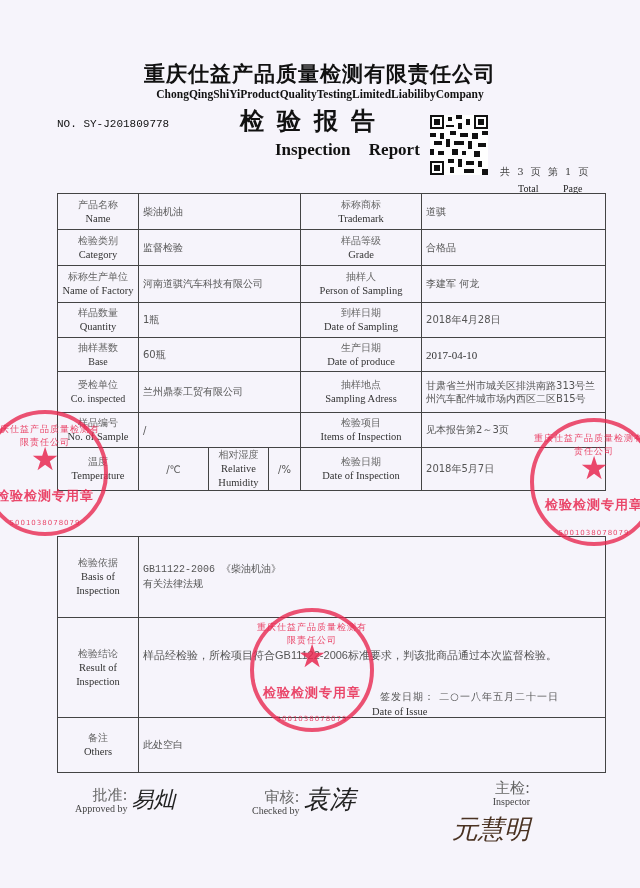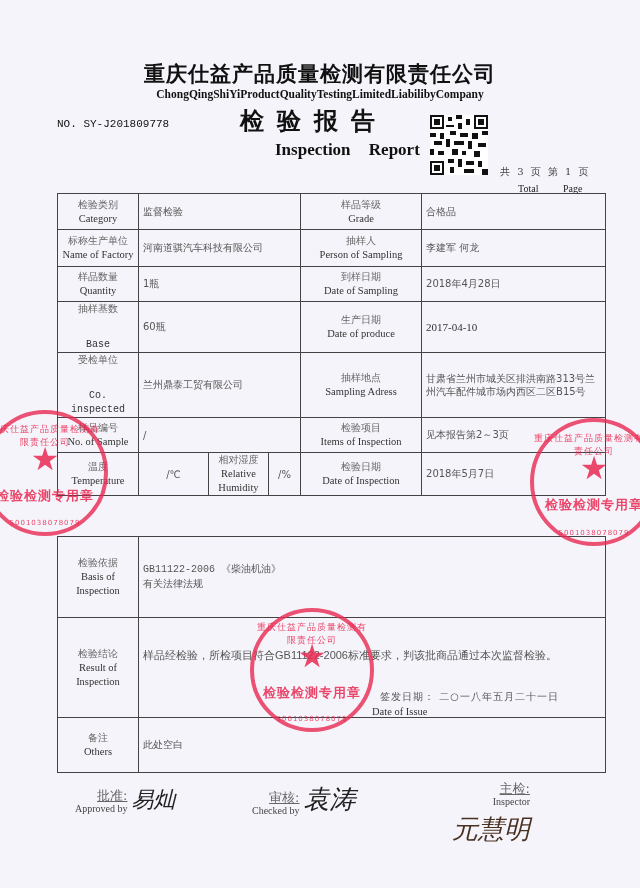--- a/index.html
+++ b/index.html
@@ -17,37 +17,37 @@
   .title-en { left:252px; top:140px; font-family:"Liberation Serif", serif; font-weight:bold; font-size:17px; color:#111; word-spacing:14px;margin-left:23px; }
   .qr { left:430px; top:115px; width:58px; height:60px; background:#fff; }
   .page-cn { left:500px; top:165px; font-size:10px; color:#444; letter-spacing:2px; }
   .page-en { left:518px; top:183px; font-family:"Liberation Serif", serif; font-size:10px; color:#222; word-spacing:22px; }
 
   table.grid { position:absolute; border-collapse:collapse; table-layout:fixed; font-size:10px; }
   table.grid td { border:1px solid #444; padding:0 4px; vertical-align:middle; }
   .lbl { text-align:center; line-height:14px; color:#555; }
   .lbl .cn { display:block; font-family:"DejaVu Sans", sans-serif; font-size:10px; color:#666; }
   .lbl .en { display:block; font-family:"Liberation Serif", serif; font-size:10.5px; color:#333; }
-  .lbl .mono { font-family:Liberation Mono, monospace; font-size:10px;margin-top:22px; }
+  .lbl .mono { font-family:Liberation Serif, serif; font-size:10px; }
   .val { font-family:"DejaVu Sans", sans-serif; font-size:10px; color:#555; }
   .val.serif { font-family:"Liberation Serif", serif; font-size:11px; color:#333; }
   .val.addr { line-height:13px; font-size:10px; }
   .center { text-align:center; }
 
   #top-table { left:57px; top:193px; width:548px; }
   #bottom-table { left:57px; top:536px; width:548px; }
 
   .basis-text { font-family:"Liberation Mono", monospace; font-size:10px; color:#555; line-height:14px; }
   .result-text { font-family:Liberation Sans, sans-serif; font-size:11px; color:#555; }
 
   .issue-cn { left:380px; top:690px; font-family:"DejaVu Sans", sans-serif; font-size:10px; color:#555; letter-spacing:1px; }
   .issue-en { left:372px; top:706px; font-family:"Liberation Serif", serif; font-size:10.5px; color:#333; }
 
   .sig-block { font-family:"Liberation Serif", serif; text-align:right; line-height:13px; }
-  .sig-block .cn { display:block; font-family:"DejaVu Sans", sans-serif; font-size:13px; color:#666;text-decoration:underline; }
+  .sig-block .cn { display:block; font-family:"DejaVu Sans", sans-serif; font-size:15px; color:#666; }
   .sig-block .en { display:block; font-size:10px; color:#444; }
   .sig { font-family:"DejaVu Serif", serif; font-style:italic; font-size:22px; color:#222; }
 
   .stamp { position:absolute; border:4px solid rgba(232,40,80,0.8); border-radius:50%; color:rgba(232,40,80,0.85); text-align:center; font-family:"DejaVu Sans", sans-serif; pointer-events:none; }
   .stamp .star { position:absolute; left:50%; top:38%; transform:translate(-50%,-50%); font-size:32px; line-height:32px; }
   .stamp .bottom-txt { position:absolute; left:0; right:0; top:62%; font-size:13px; font-weight:bold; letter-spacing:1px; }
   .stamp .ring-txt { position:absolute; left:0; right:0; top:8%; font-size:9px; letter-spacing:1px; }
   .stamp .num-txt { position:absolute; left:0; right:0; bottom:4%; font-size:7px; letter-spacing:1px; }
 </style>
 </head>
@@ -109,20 +109,32 @@
 <table class="grid" id="top-table">
   <colgroup>
     <col style="width:81px">
       <col style="width:70px">
       <col style="width:60px">
       <col style="width:32px">
       <col style="width:121px">
       <col style="width:184px">
   </colgroup>
   <tbody>
+      <tr style="height:36px">
+    <td class="lbl">
+          <span class="cn">产品名称</span>
+          <span class="en">Name</span>
+        </td>
+    <td class="val" colspan="3">柴油机油</td>
+    <td class="lbl">
+          <span class="cn">标称商标</span>
+          <span class="en">Trademark</span>
+        </td>
+    <td class="val">道骐</td>
+  </tr>
   <tr style="height:36px">
     <td class="lbl">
           <span class="cn">检验类别</span>
           <span class="en">Category</span>
         </td>
     <td class="val" colspan="3">监督检验</td>
     <td class="lbl">
           <span class="cn">样品等级</span>
           <span class="en">Grade</span>
         </td>

